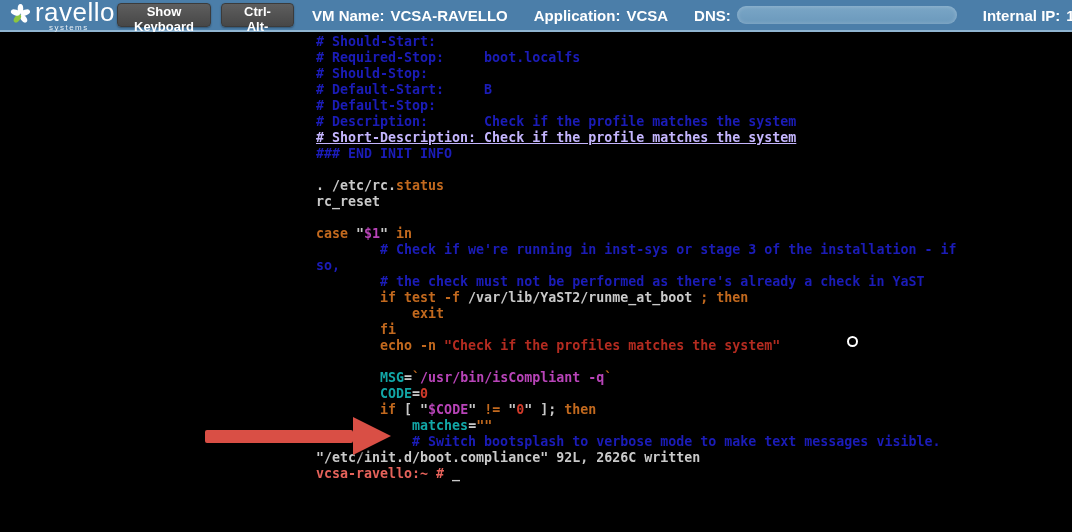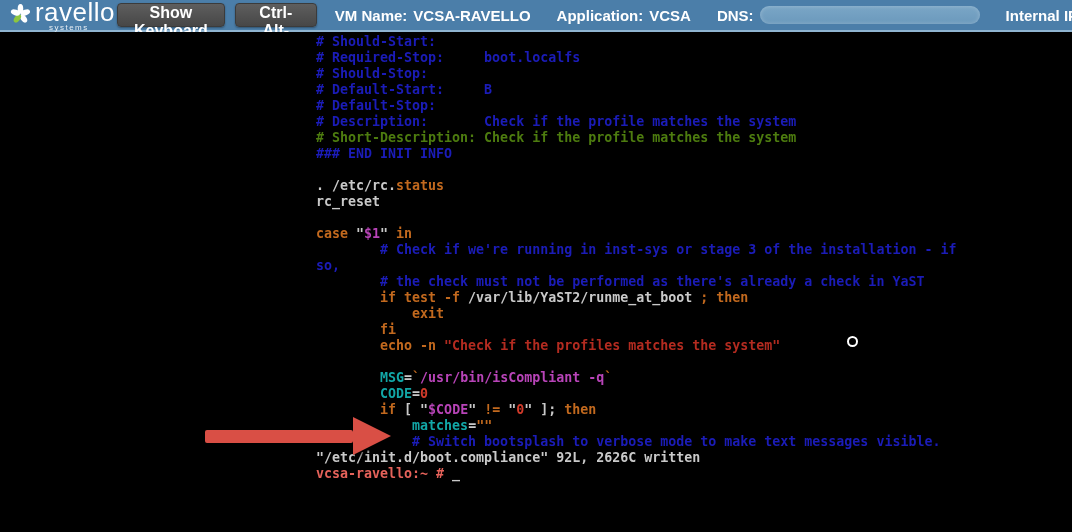--- a/index.html
+++ b/index.html
@@ -12,21 +12,21 @@
           border-bottom:2px solid var(--bar-edge,#8fb4d0);
           box-sizing:border-box;display:flex;align-items:center;}
   .logo{display:flex;align-items:center;margin-left:10px;width:105px;flex:0 0 auto;}
   .logo svg{width:22px;height:24px;margin-right:4px;}
   .logo-text{line-height:1;color:#fff;}
   .logo-name{font-size:26px;font-weight:400;letter-spacing:0.5px;}
   .logo-sub{font-size:8px;letter-spacing:1.5px;margin-left:14px;margin-top:-1px;color:#e8eef4;}
   .bar-btn{height:24px;margin-right:10px;padding:0 16px;
            background:linear-gradient(#5e5e5e,#474747);
            border:1px solid #3b3b3b;border-radius:4px;
-           color:#fff;font-weight:bold;font-size:16px;
+           color:#fff;font-weight:bold;font-size:13px;
            font-family:"Liberation Sans",sans-serif;
            box-shadow:0 1px 2px rgba(0,0,0,.35);cursor:pointer;}
   .bar-btn:first-of-type{margin-left:2px;}
   .field{display:flex;align-items:center;color:#fff;font-size:15px;
          font-weight:bold;margin-right:26px;white-space:nowrap;}
   .f-label{margin-right:6px;}
   .f-value{font-weight:bold;}
   .dns-redacted{display:inline-block;width:220px;height:18px;border-radius:9px;
                 background:linear-gradient(#7aa6c6,#6b99bc);
                 box-shadow:0 0 4px rgba(255,255,255,0.25) inset;}
@@ -97,21 +97,21 @@
 </div>
 
 <div class="terminal">
   <div id="term-lines">
       <div class="tline"><span style="color: rgb(27, 28, 184);"># Should-Start:</span></div>
       <div class="tline"><span style="color: rgb(27, 28, 184);"># Required-Stop:     boot.localfs</span></div>
       <div class="tline"><span style="color: rgb(27, 28, 184);"># Should-Stop:</span></div>
       <div class="tline"><span style="color: rgb(27, 28, 184);"># Default-Start:     B</span></div>
       <div class="tline"><span style="color: rgb(27, 28, 184);"># Default-Stop:</span></div>
       <div class="tline"><span style="color: rgb(27, 28, 184);"># Description:       Check if the profile matches the system</span></div>
-      <div class="tline"><span style="color: #4d7c0f;"># Short-Description: Check if the profile matches the system</span></div>
+      <div class="tline"><span style="color: #c4b5fd; text-decoration: underline;"># Short-Description: Check if the profile matches the system</span></div>
       <div class="tline"><span style="color: rgb(27, 28, 184);">### END INIT INFO</span></div>
       <div class="tline"></div>
       <div class="tline"><span style="color: rgb(201, 201, 201);">. /etc/rc.</span><span style="color: rgb(194, 105, 30);">status</span></div>
       <div class="tline"><span style="color: rgb(201, 201, 201);">rc_reset</span></div>
       <div class="tline"></div>
       <div class="tline"><span style="color: rgb(194, 105, 30);">case </span><span style="color: rgb(201, 201, 201);">"</span><span style="color: rgb(184, 68, 184);">$1</span><span style="color: rgb(201, 201, 201);">"</span><span style="color: rgb(194, 105, 30);"> in</span></div>
       <div class="tline"><span style="color: rgb(27, 28, 184);">        # Check if we're running in inst-sys or stage 3 of the installation - if</span></div>
       <div class="tline"><span style="color: rgb(27, 28, 184);">so,</span></div>
       <div class="tline"><span style="color: rgb(27, 28, 184);">        # the check must not be performed as there's already a check in YaST</span></div>
       <div class="tline"><span style="color: rgb(201, 201, 201);">        </span><span style="color: rgb(194, 105, 30);">if test -f </span><span style="color: rgb(201, 201, 201);">/var/lib/YaST2/runme_at_boot </span><span style="color: rgb(194, 105, 30);">; then</span></div>

